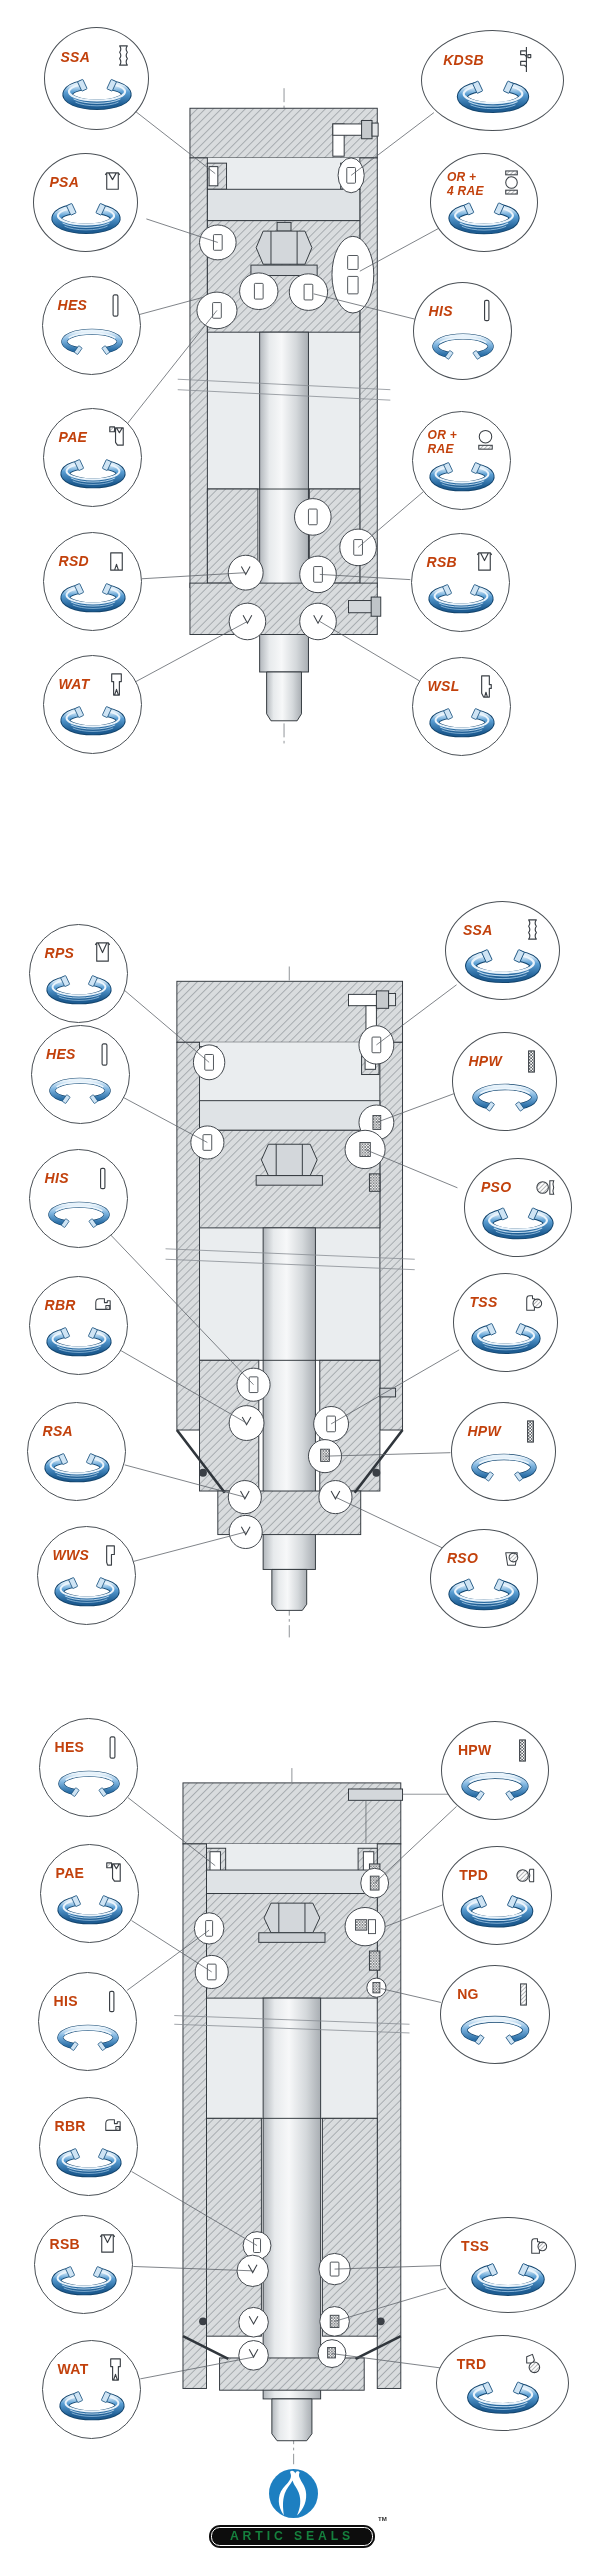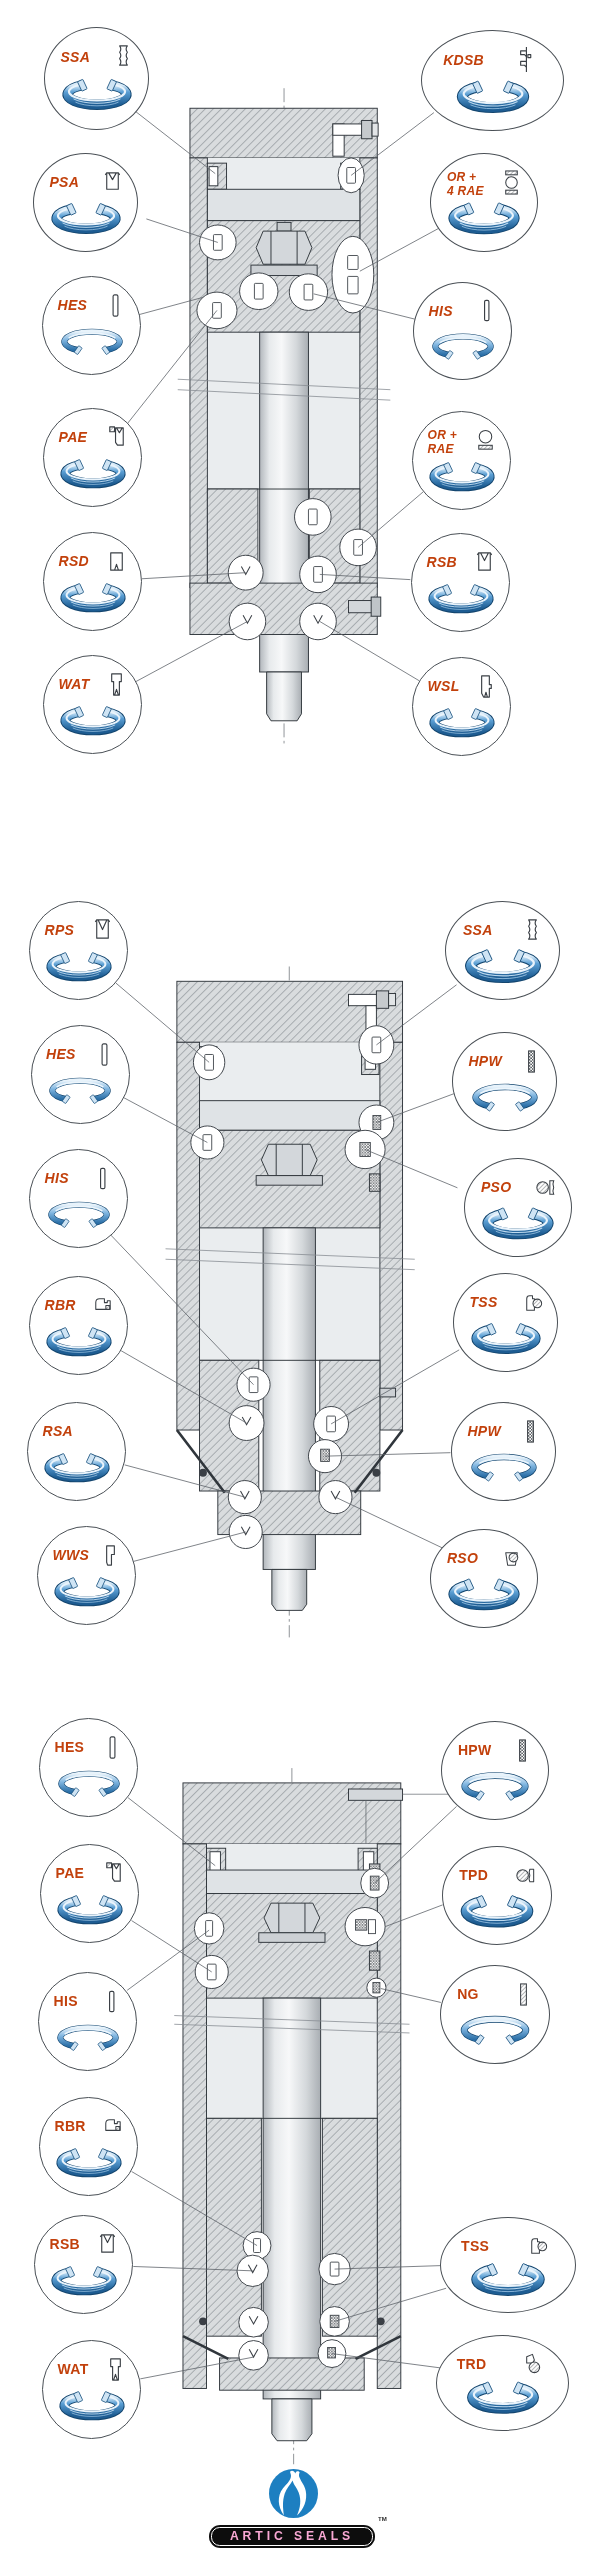--- a/index.html
+++ b/index.html
@@ -12,21 +12,21 @@
   .italic .lb{font-style:italic;}
   .lb.two{font-size:12px;top:16%;line-height:1.2;}
   .lb .l2{display:block;}
   .pi{position:absolute;right:14%;top:16%;width:21px;height:25px;}
   .co.wide .pi{right:20%;}
   .rg{position:absolute;left:50%;bottom:6%;width:76%;height:48%;transform:translateX(-50%);}
   .logo{position:absolute;left:0;top:0;}
   .flame{position:absolute;left:269px;top:2469px;width:49px;height:49px;}
   .bar{position:absolute;left:209px;top:2525px;width:166px;height:23px;background:#0d0d0d;border-radius:11.3px;}
   .bar-inner{position:absolute;inset:2.2px;border:1px solid #fff;border-radius:8.7px;}
-  .bar-text{position:absolute;left:0;right:0;top:4.4px;text-align:center;color:#f9a8d4;font-weight:bold;
+  .bar-text{position:absolute;left:0;right:0;top:4.4px;text-align:center;color:#15803d;font-weight:bold;
             font-size:12.2px;letter-spacing:3.9px;white-space:nowrap;}
   .tm{position:absolute;left:378px;top:2515px;font-size:6.1px;color:#2b2b2b;font-weight:bold;}
 </style>
 </head>
 <body>
 
 <div class="page">
 
 <svg class="drawing" viewBox="0 0 676 2954" xmlns="http://www.w3.org/2000/svg">
 <defs>
@@ -536,21 +536,21 @@
     <svg class="pi" viewBox="0 0 24 29" width="21" height="25">
           <use href="#ic-wsl"></use>
         </svg>
     <svg class="rg" viewBox="0 0 120 64">
           <use href="#ring-cup"></use>
         </svg>
   </div>
 </div>
 
 <div class="dsec italic">
-  <div class="co" style="left:29px;top:901px;width:99px;height:99px">
+  <div class="co" style="left:29px;top:924px;width:99px;height:99px">
     <span class="lb">RPS</span>
     <svg class="pi" viewBox="0 0 24 29" width="21" height="25">
           <use href="#ic-rps"></use>
         </svg>
     <svg class="rg" viewBox="0 0 120 64">
           <use href="#ring-cup"></use>
         </svg>
   </div>
   <div class="co" style="left:30.5px;top:1025px;width:99px;height:99px">
     <span class="lb">HES</span>

